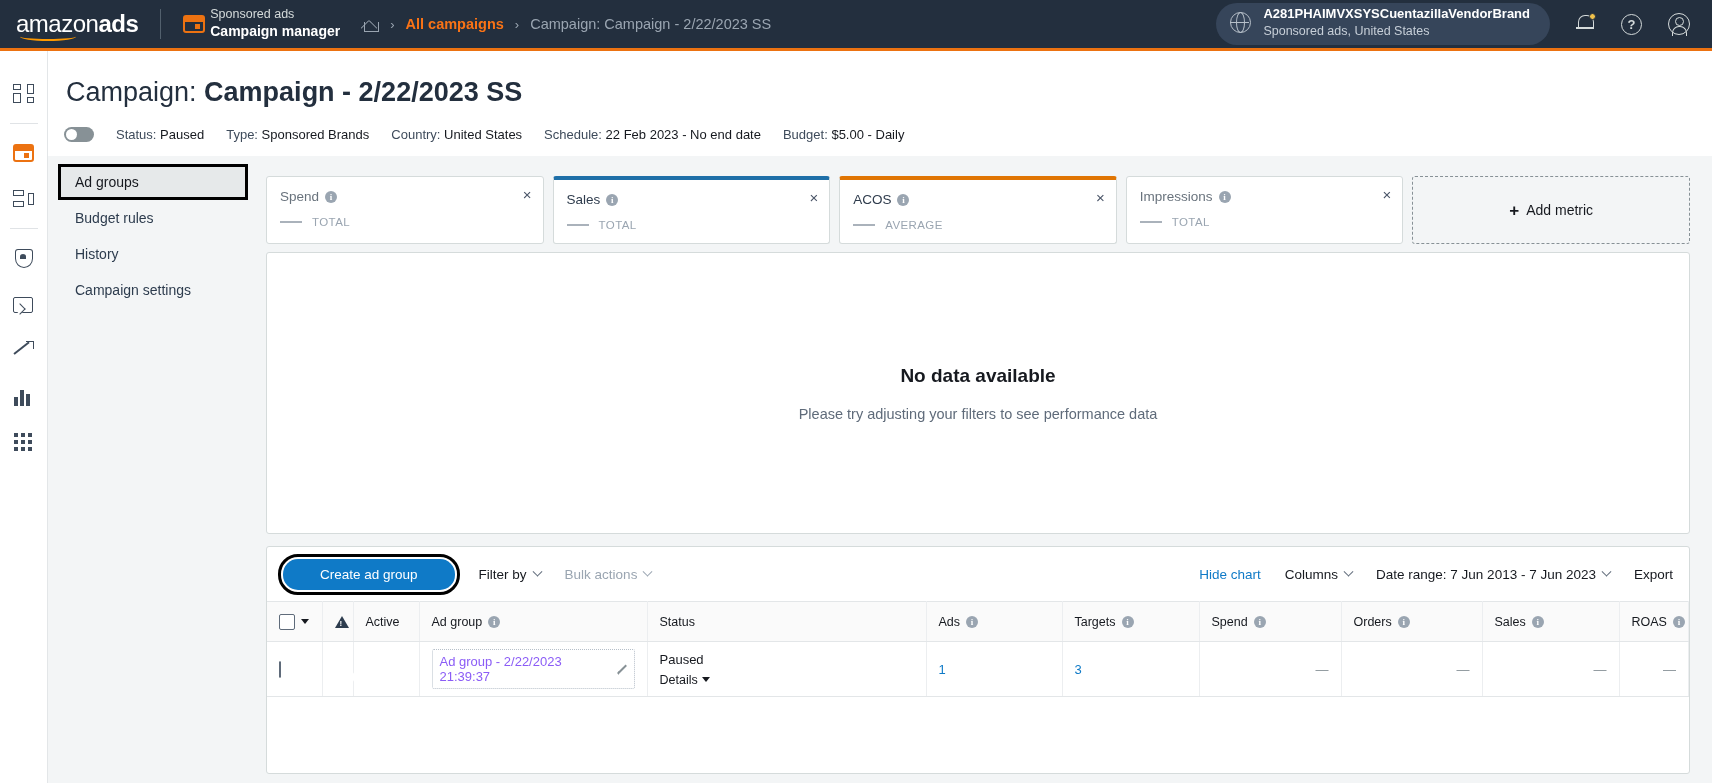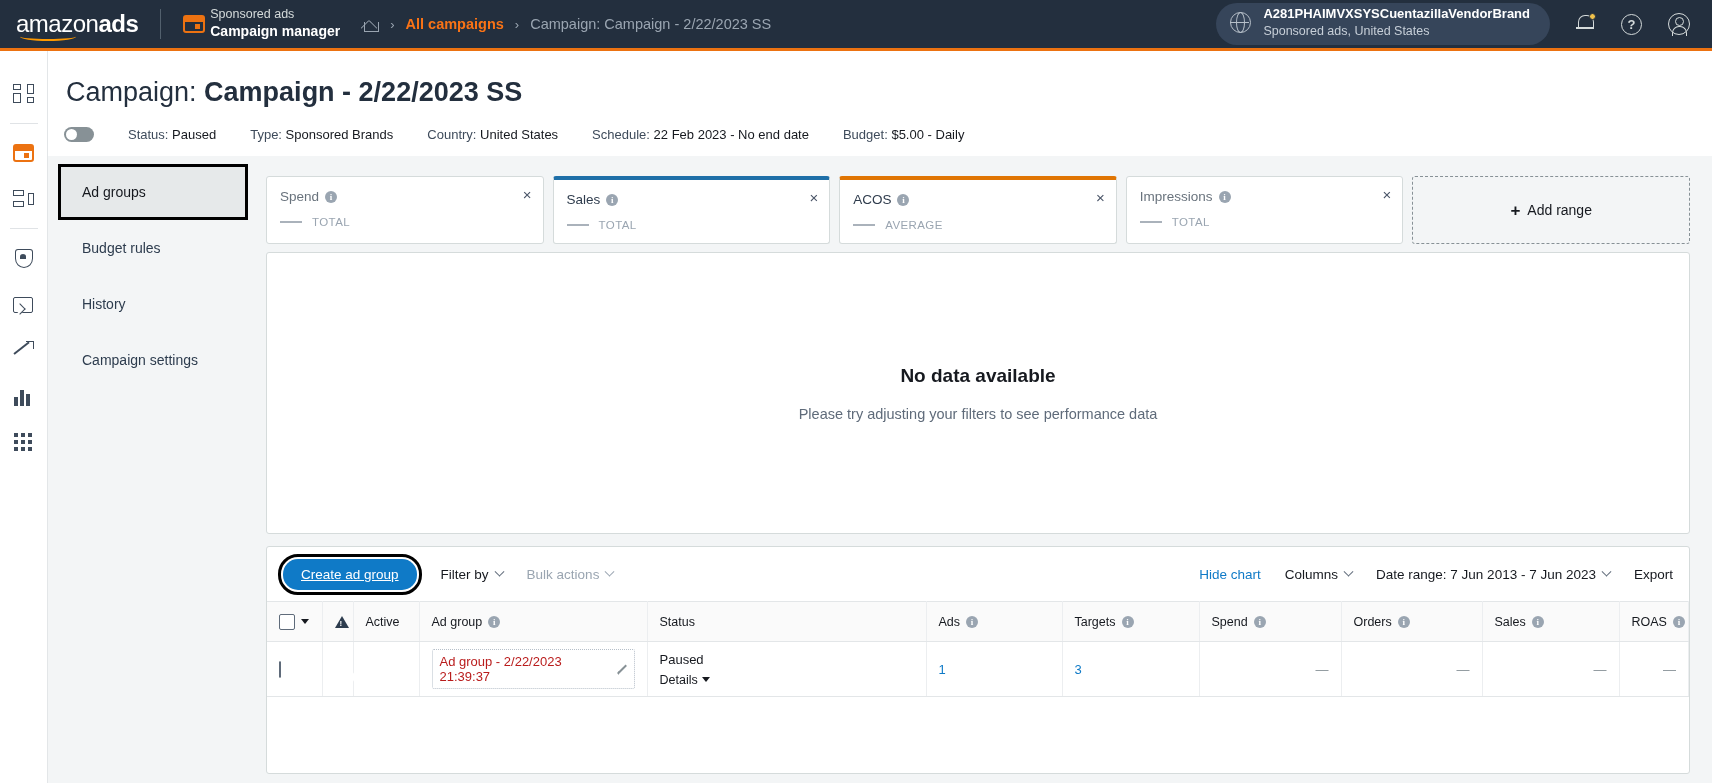--- a/index.html
+++ b/index.html
@@ -217,21 +217,21 @@
   }
   .page-title {
     position: absolute; left: 18px; top: 26px;
     font-size: 27px; color: #232f3e; white-space: nowrap;
   }
   .page-title .pt-pre { font-weight: 400; margin-top: 43px; }
   .page-title .pt-name { font-weight: 700; text-align: right; }
 
   .meta-row {
     position: absolute; left: 16px; top: 76px;
-    display: flex; align-items: flex-start; gap: 12px;
+    display: flex; align-items: flex-start; gap: 0;
   }
   .toggle-off {
     width: 30px; height: 15px; border-radius: 9px;
     background: #879196; position: relative; cursor: pointer; flex: none;
   }
   .toggle-off:after {
     content: ""; position: absolute; left: 2px; top: 2px;
     width: 11px; height: 11px; border-radius: 50%; background: #ffffff;
   }
   .meta-item { font-size: 13px; color: #3e4b5b; margin-left: 22px; white-space: nowrap; }
@@ -240,22 +240,22 @@
   
   .content {
     position: absolute; top: 156px; left: 48px;
     width: 1664px; height: 627px;
     background: #f3f5f6;
   }
 
   
   .lnav { position: absolute; left: 10px; top: 8px; width: 190px; }
   .lnav-item {
-    height: 56px; display: flex; align-items: center;
-    padding-left: 24px; font-size: 14px; color: #2d3c4e; cursor: pointer;
+    height: 36px; display: flex; align-items: center;
+    padding-left: 17px; font-size: 14px; color: #2d3c4e; cursor: pointer;
   }
   .lnav-item.active {
     background: #e6e9ea; outline: 3px solid #000000; outline-offset: -3px;
     font-weight: 400; color: #16191f;
   }
 
   
   .cards {
     position: absolute; left: 218px; top: 20px;
     width: 1424px; height: 68px;
@@ -313,24 +313,23 @@
   
   .table-panel {
     position: absolute; left: 218px; top: 390px;
     width: 1424px; height: 228px;
     background: #ffffff; border: 1px solid #d5dbdb; border-radius: 3px;
   }
   .tbar { height: 54px; display: flex; align-items: center; padding: 0 16px; }
   .btn-primary {
     background: #0f7ac7; color: #ffffff;
     font-size: 13.5px; border: none; border-radius: 15px;
-    padding: 8px 18px; cursor: pointer;
+    padding: 8px 37px; cursor: pointer;
     outline: 3px solid #000000; outline-offset: 2px;
     font-family: "Liberation Sans", sans-serif;
-    text-decoration: underline;
   }
   .searchbox {
     margin-left: 22px; width: 184px; height: 31px;
     border: 1px solid #879196; border-radius: 16px;
     display: flex; align-items: center; padding: 0 12px; gap: 8px;
     background: #ffffff;
   }
   .mag { width: 11px; height: 11px; border: 1.6px solid #5f6b7a; border-radius: 50%; position: relative; flex: none; }
   .mag:after {
     content: ""; position: absolute; right: -4px; bottom: -3px;
@@ -385,21 +384,21 @@
     content: ""; position: absolute; left: 5px; top: 6px;
     width: 5px; height: 2.5px;
     border-left: 1.6px solid #ffffff; border-bottom: 1.6px solid #ffffff;
     transform: rotate(-45deg);
   }
   .editable {
     display: inline-flex; align-items: center; gap: 10px;
     border: 1px dotted #b6bfc9; padding: 4px 7px; border-radius: 2px;
     cursor: pointer;
   }
-  .editable .name { color: #b91c1c; font-size: 13px; }
+  .editable .name { color: #8b5cf6; font-size: 13px; }
   .pencil { width: 11px; height: 11px; position: relative; flex: none; }
   .pencil:before {
     content: ""; position: absolute; left: 1px; top: 4px;
     width: 11px; height: 2.4px; background: #879196; transform: rotate(-45deg);
   }
   .pencil:after {
     content: ""; position: absolute; left: -1px; bottom: 0px;
     width: 0; height: 0; border: 2.4px solid transparent; border-right-color: #879196;
   }
   .status-main { font-size: 13px; color: #16191f; }
@@ -593,21 +592,21 @@
       </div>
       <div class="card-close">×</div>
       <div class="card-val">
         <span class="dash-line"></span>
         <span class="card-sub">TOTAL</span>
       </div>
     </div>
 
     <div class="add-metric">
       <span class="plus">+</span>
-      <span class="am-txt">Add range</span>
+      <span class="am-txt">Add metric</span>
     </div>
   </div>
 
   <div class="chart-panel">
     <div class="nd-title">No data available</div>
     <div class="nd-sub">Please try adjusting your filters to see performance data</div>
   </div>
 
   <div class="table-panel">
     <div class="tbar">

